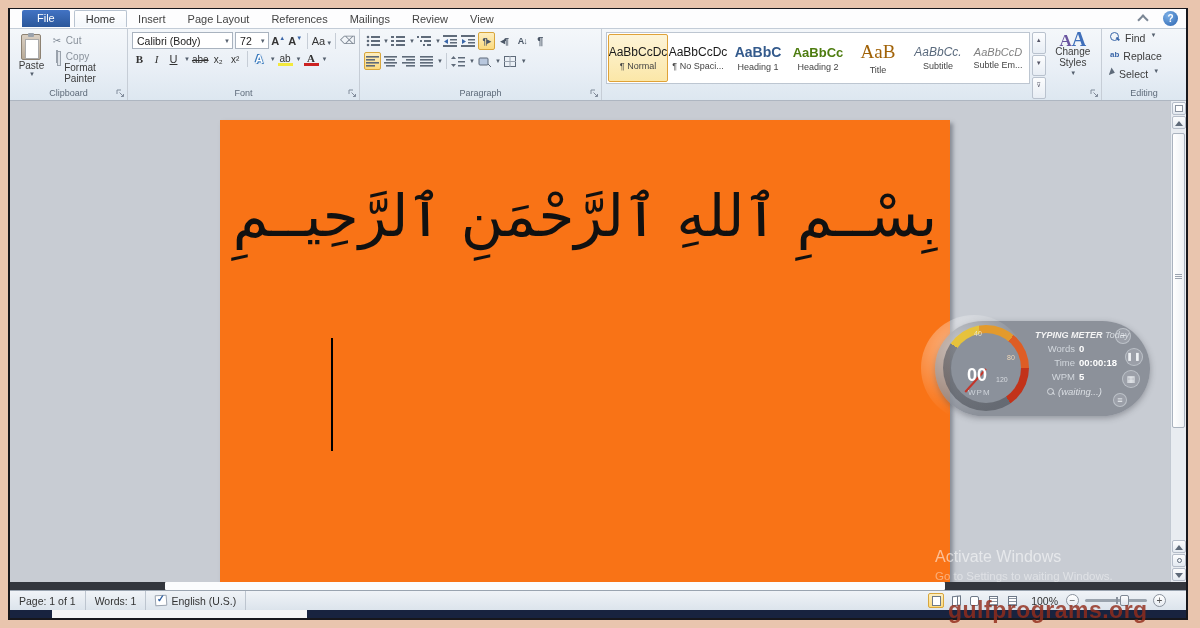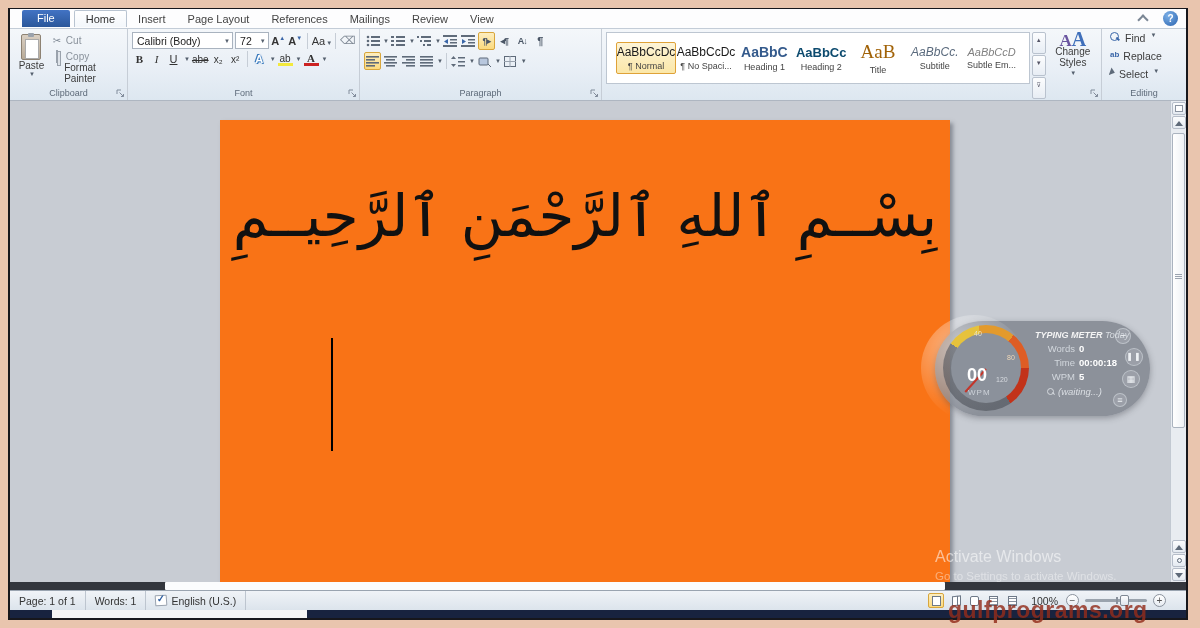--- a/index.html
+++ b/index.html
@@ -65,27 +65,27 @@
   .para-col { display:flex; flex-direction:column; width:100%; gap:2px; }
   .para-row { display:flex; align-items:center; gap:1px; }
   .pi { width:17px; height:18px; display:flex; align-items:center; justify-content:center; border:1px solid transparent; border-radius:2px; }
   .pi svg { display:block; }
   .pi.hl { background:linear-gradient(#fdeec0,#fbda7e); border-color:#d8a63c; }
   .pi .pil { font-size:11px; color:#4a5666; font-weight:bold; }
   .pi .dirchar { font-size:9px; color:#4a5666; font-weight:bold; letter-spacing:-1px; }
 
   
   .g-styles { width:500px; }
-  .styles-gallery { display:flex; background:#fff; border:1px solid #bdc6d1; height:52px; width:424px; padding:9px; }
+  .styles-gallery { display:flex; background:#fff; border:1px solid #bdc6d1; height:52px; width:424px; padding:1px; }
   .style-item { width:60px; display:flex; flex-direction:column; align-items:center; justify-content:center; gap:2px; border:1px solid transparent; border-radius:2px; }
   .style-item.sel { border-color:#dfa238; background:linear-gradient(#fdf4d7,#fbe7a8); }
   .sty-prev { font-size:12px; color:#1a1a1a; white-space:nowrap; }
   .sty-name { font-size:9px; color:#444; white-space:nowrap; }
   .p-h1 { color:#345a8c; font-weight:bold; font-size:14px; }
-  .p-h2 { color:#0c4a6e; font-weight:bold; font-size:13px; }
+  .p-h2 { color:#4d7c0f; font-weight:bold; font-size:13px; }
   .p-title { color:#a16207; font-size:19px; font-family:"Liberation Serif",serif; }
   .p-sub { color:#5a6a7d; font-style:italic; font-size:12px; }
   .p-em { color:#808080; font-style:italic; font-size:11px; }
   .gal-scroll { width:14px; display:flex; flex-direction:column; margin-left:2px; gap:1px; }
   .gal-scroll div { flex:1; background:linear-gradient(#fcfdfe,#e7edf4); border:1px solid #b9c2ce; border-radius:2px; font-size:6px; color:#556; text-align:center; line-height:15px; }
   .change-styles { width:50px; display:flex; flex-direction:column; align-items:center; font-size:10px; color:#3c3c3c; text-align:center; line-height:11px; padding-top:2px; margin-left:3px; }
   .aa-ic { font-weight:bold; font-size:17px; font-family:"Liberation Serif",serif; }
   .aa-ic .a1 { color:#6a55a0; } .aa-ic .a2 { color:#3f6fba; font-size:20px; }
 
   
@@ -556,21 +556,21 @@
           </div>
         </div>
         <div class="tm-btn b-min">−</div>
         <div class="tm-btn b-pause">❚❚</div>
         <div class="tm-btn b-grid">▦</div>
         <div class="tm-btn b-menu">≡</div>
       </div>
 
       <div class="activate">
         <div>Activate Windows</div>
-        <div class="l2">Go to Settings to activate Windows.</div>
+        <div class="l2">Go to Settings to waiting Windows.</div>
       </div>
     </div>
 
     <div class="h-scroll">
       <div class="hs-thumb"></div>
     </div>
 
     <div class="status-bar">
       <div class="sb-item">
           <span>Page: 1 of 1</span>

